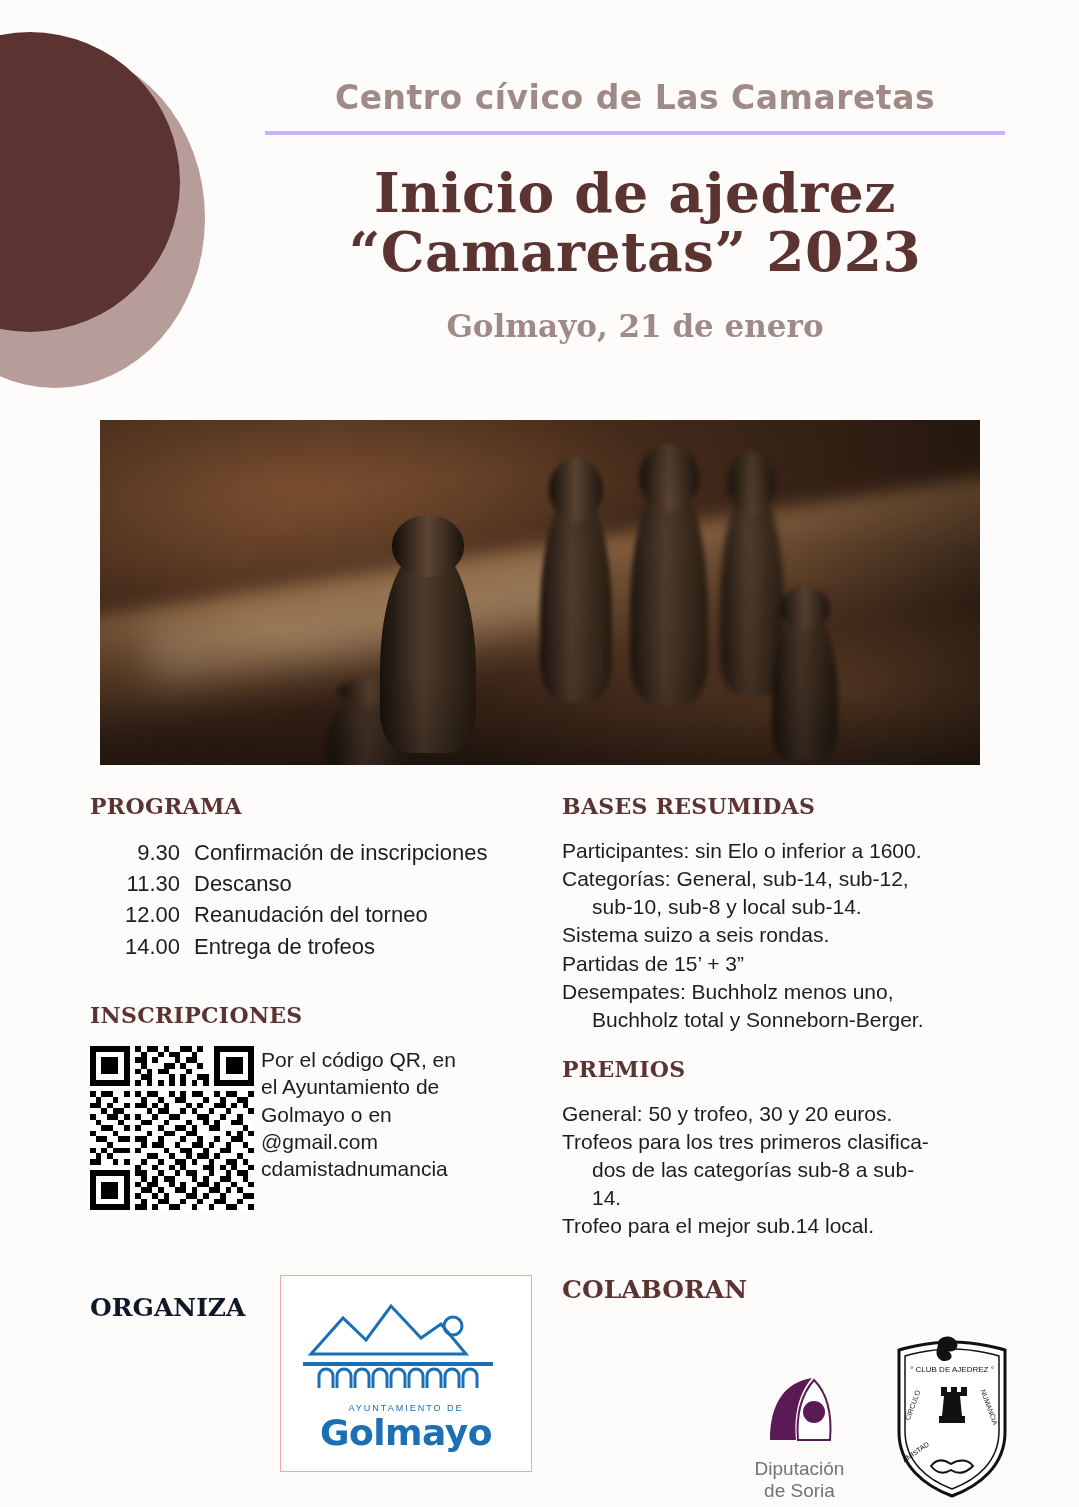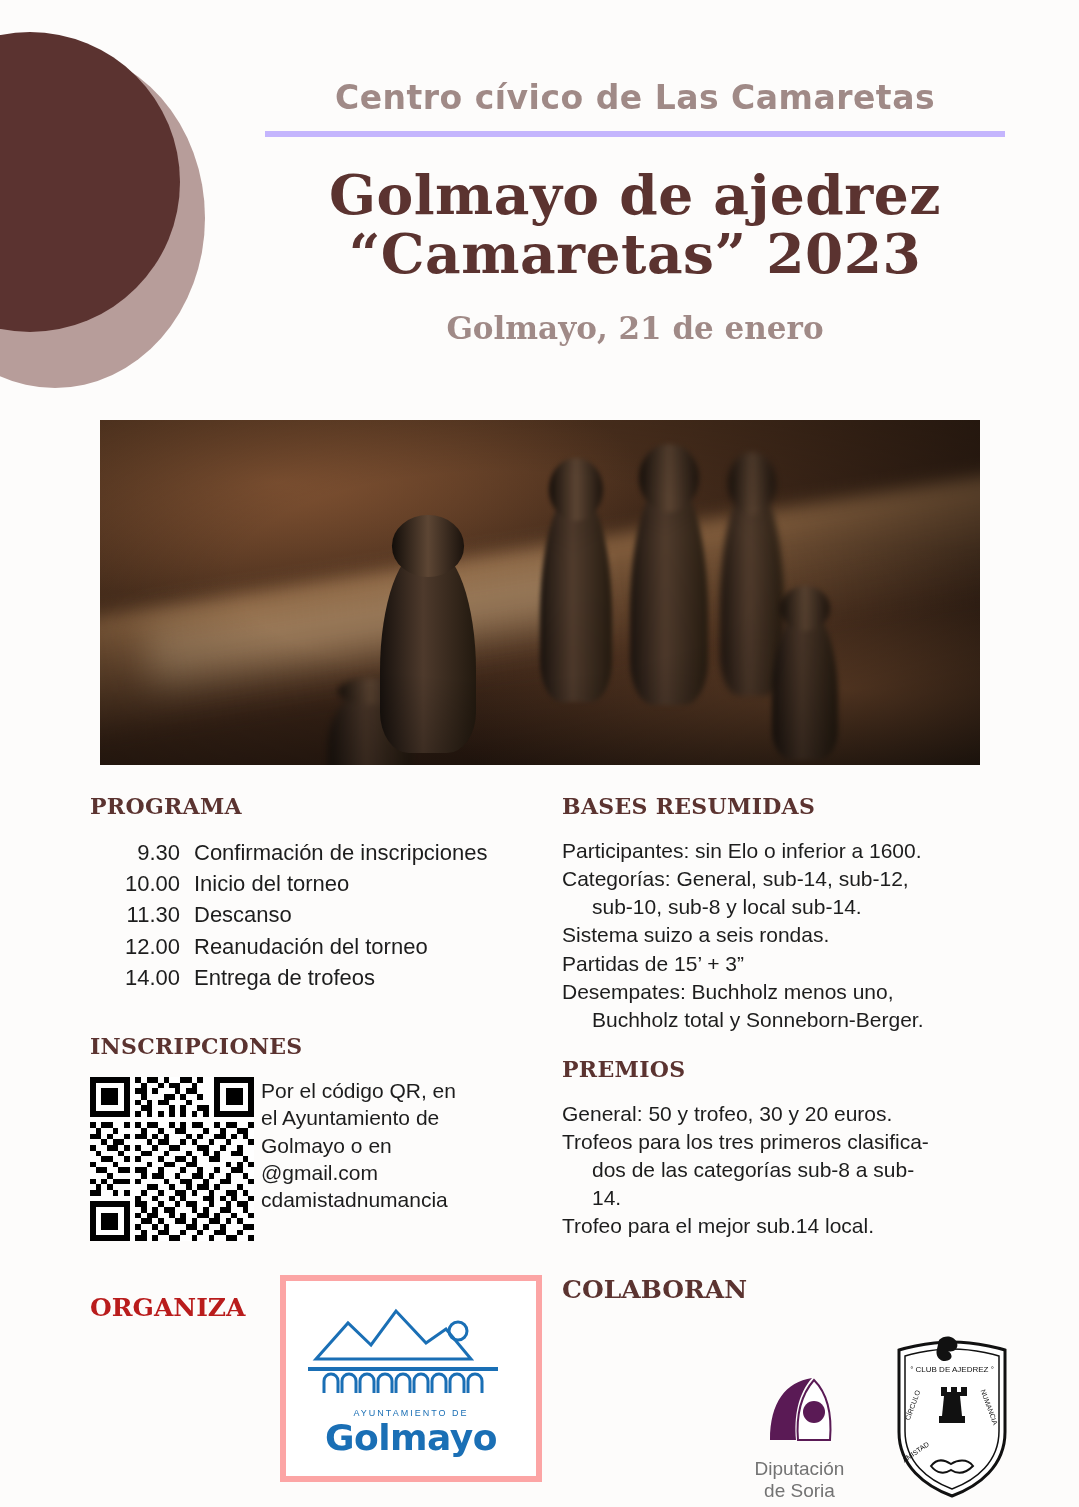--- a/index.html
+++ b/index.html
@@ -52,21 +52,21 @@
     width: 760px;
     text-align: center;
   }
   .venue {
     font-family: "DejaVu Sans", sans-serif;
     font-weight: bold;
     font-size: 33px;
     letter-spacing: 0.5px;
     color: #a08a87;
     padding-bottom: 14px;
-    border-bottom: 6px solid #c4b5fd;
+    border-bottom: 4px solid #c4b5fd;
     margin: 0 10px;
   }
   .title {
     font-family: "DejaVu Serif", serif;
     font-weight: bold;
     color: #5b3330;
     font-size: 55px;
     line-height: 1.08;
     margin-top: 28px;
     letter-spacing: 0.5px;
@@ -216,34 +216,34 @@
   
   .organiza-block {
     position: absolute;
     left: 90px;
     top: 1283px;
     width: 450px;
   }
   .organiza-title {
     font-family: "DejaVu Serif", serif;
     font-weight: bold;
-    color: #b91c1c;
+    color: #0f172a;
     font-size: 25px;
     position: absolute;
     left: 0;
     top: 10px;
   }
   .golmayo-logo {
     position: absolute;
     left: 190px;
     top: -8px;
     width: 250px;
     height: 195px;
     background: #fff;
-    border: 6px solid #fca5a5;
+    border: 1px solid #fca5a5;
   }
   .golmayo-name {
     position: absolute;
     bottom: 18px;
     left: 0;
     width: 100%;
     text-align: center;
     font-family: "DejaVu Sans", sans-serif;
     font-weight: bold;
     font-size: 36px;
@@ -305,21 +305,21 @@
 <body>
 
 <div class="deco">
   <div class="deco-circle-light"></div>
   <div class="deco-circle-dark"></div>
 </div>
 
 <div class="header">
   <div class="venue">Centro cívico de Las Camaretas</div>
   <div class="title">
-    <div>Golmayo de ajedrez</div>
+    <div>Inicio de ajedrez</div>
     <div>“Camaretas” 2023</div>
   </div>
   <div class="subtitle">Golmayo, 21 de enero</div>
 </div>
 
 <div class="photo">
   <div class="bg"></div>
   <div class="table-edge"></div>
   <div class="glow"></div>
   <div class="piece p-b5"></div>
@@ -331,24 +331,20 @@
   <div class="vignette"></div>
 </div>
 
 <div class="col-left">
   <div class="sec-title">PROGRAMA</div>
 
   <div>
     <div class="program-row">
       <span class="program-time">9.30</span>
       <span>Confirmación de inscripciones</span>
-    </div>
-    <div class="program-row">
-      <span class="program-time">10.00</span>
-      <span>Inicio del torneo</span>
     </div>
     <div class="program-row">
       <span class="program-time">11.30</span>
       <span>Descanso</span>
     </div>
     <div class="program-row">
       <span class="program-time">12.00</span>
       <span>Reanudación del torneo</span>
     </div>
     <div class="program-row">

